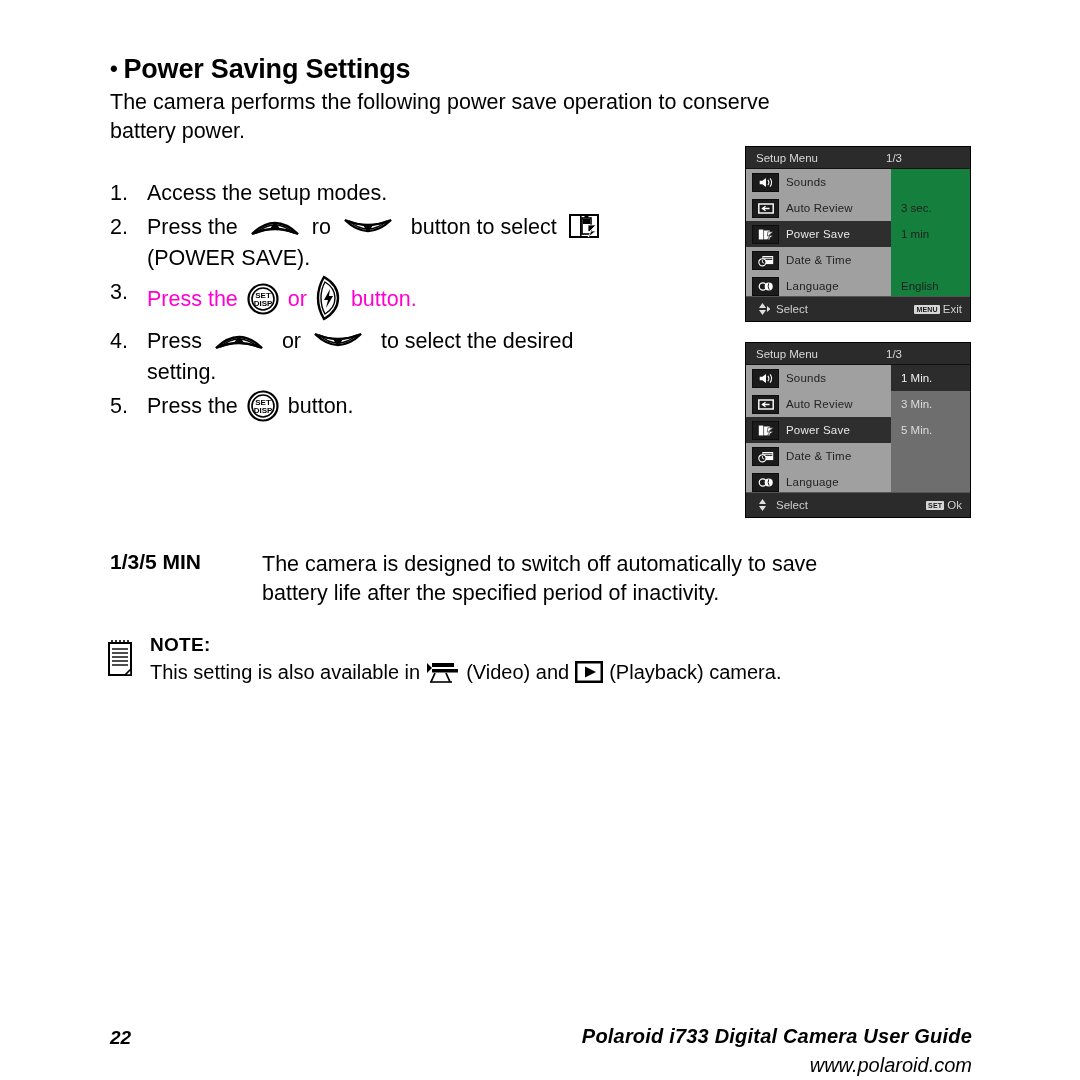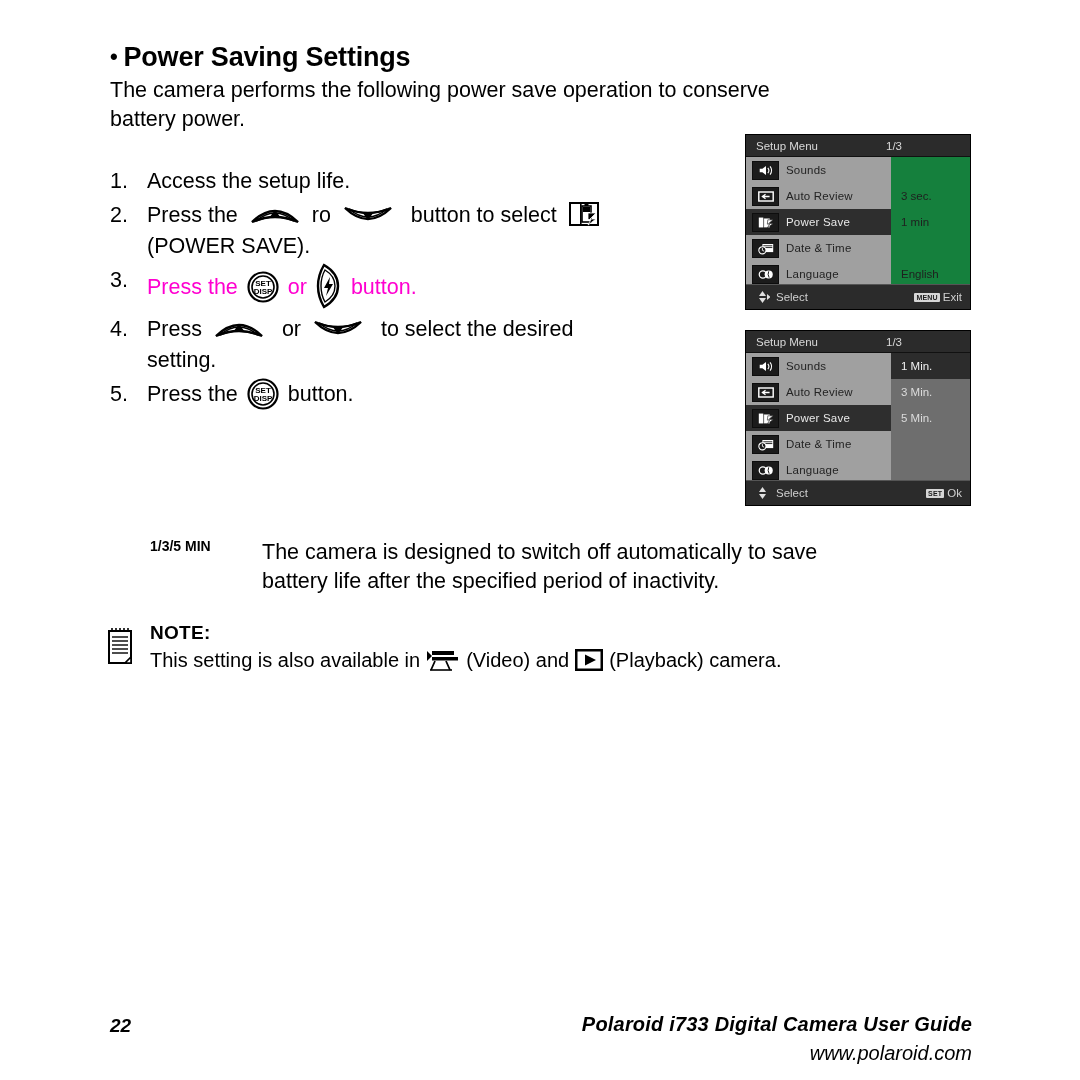--- a/index.html
+++ b/index.html
@@ -4,21 +4,21 @@
 <style>
   html,body{margin:0;padding:0;}
   body{
     width:1080px;height:1080px;
     background:#ffffff;
     font-family:"Liberation Sans", sans-serif;
     color:#000;
     position:relative;
     overflow:hidden;
   }
-  .page{position:absolute;left:0;top:0;width:1080px;height:1024px;}
+  .page{position:absolute;left:0;top:12px;width:1080px;height:1024px;}
 
   
   .heading{
     position:absolute;left:110px;top:42px;
     font-size:27px;font-weight:bold;letter-spacing:-0.2px;
     white-space:nowrap;
   }
   .heading .bullet{font-size:22px;vertical-align:2px;margin-right:6px;}
 
   
@@ -120,23 +120,22 @@
     display:flex;align-items:center;gap:3px;}
   .kcap{
     background:#d6d6d6;color:#1b1b1b;font-size:7px;font-weight:bold;
     padding:1px 2px;border-radius:1px;line-height:1;letter-spacing:0.2px;
   }
   .updown{position:absolute;left:8px;top:3px;}
 
   
   .minblock{position:absolute;left:110px;top:538px;width:870px;}
   .minblock .lbl{
-    position:absolute;left:0;top:0;font-size:14px;font-weight:bold;
+    position:absolute;left:0;top:0;font-size:21px;font-weight:bold;
     white-space:nowrap;
-    margin-left:40px;
   }
   .minblock .txt{
     margin-left:152px;font-size:21.5px;line-height:29px;
   }
 
   
   .note{position:absolute;left:105px;top:622px;width:880px;}
   .note .noteicon{position:absolute;left:0;top:4px;width:32px;height:40px;}
   .note .notehdr{margin-left:45px;font-size:19px;font-weight:bold;letter-spacing:0.3px;}
   .note .notebody{margin-left:45px;font-size:20px;line-height:28px;margin-top:2px;
@@ -161,21 +160,21 @@
 
   <div class="intro">
     <div>The camera performs the following power save operation to conserve</div>
     <div class="l2">battery power.</div>
   </div>
 
   <div class="steps">
 
     <div class="step">
       <div class="num">1.</div>
-      <div class="body"><span>Access the setup life.</span></div>
+      <div class="body"><span>Access the setup modes.</span></div>
     </div>
 
     <div class="step">
       <div class="num">2.</div>
       <div class="body">
         <span>Press the</span>
         <span class="inline rocker">
           <svg viewBox="0 0 52 26" width="52" height="26">
             <path d="M3 20 Q26 -2 49 20 Q26 10 3 20 Z" fill="#fff" stroke="#000" stroke-width="2.4"></path>
             <path d="M7 19 Q26 3 45 19 Q26 11 7 19 Z" fill="none" stroke="#000" stroke-width="1.6"></path>

